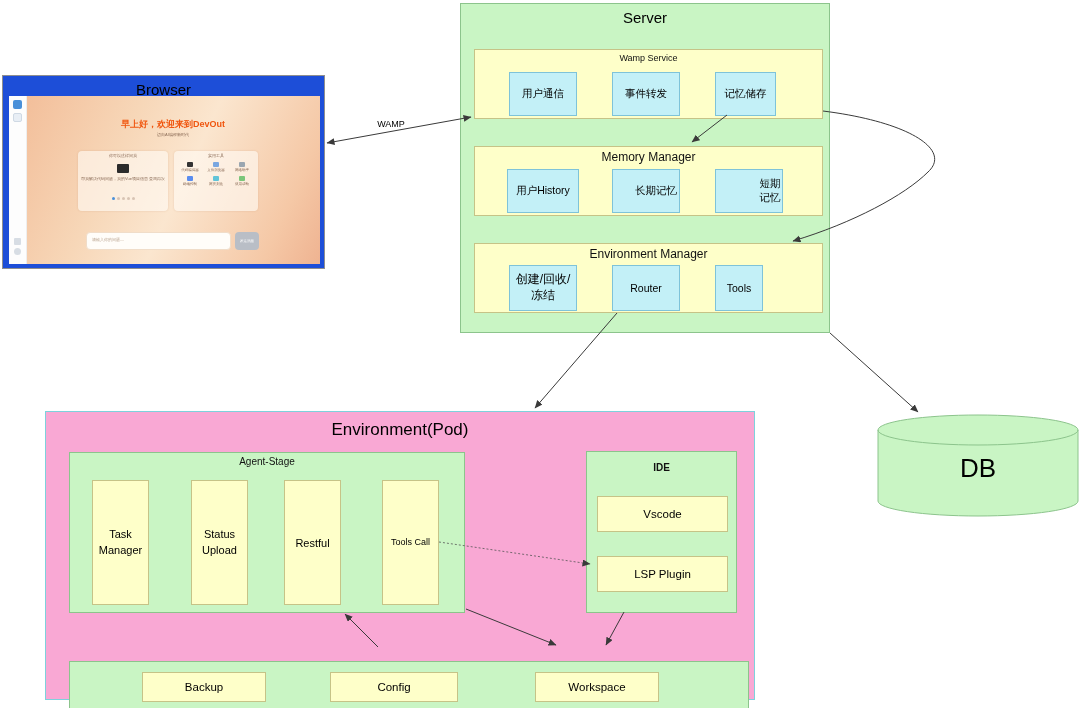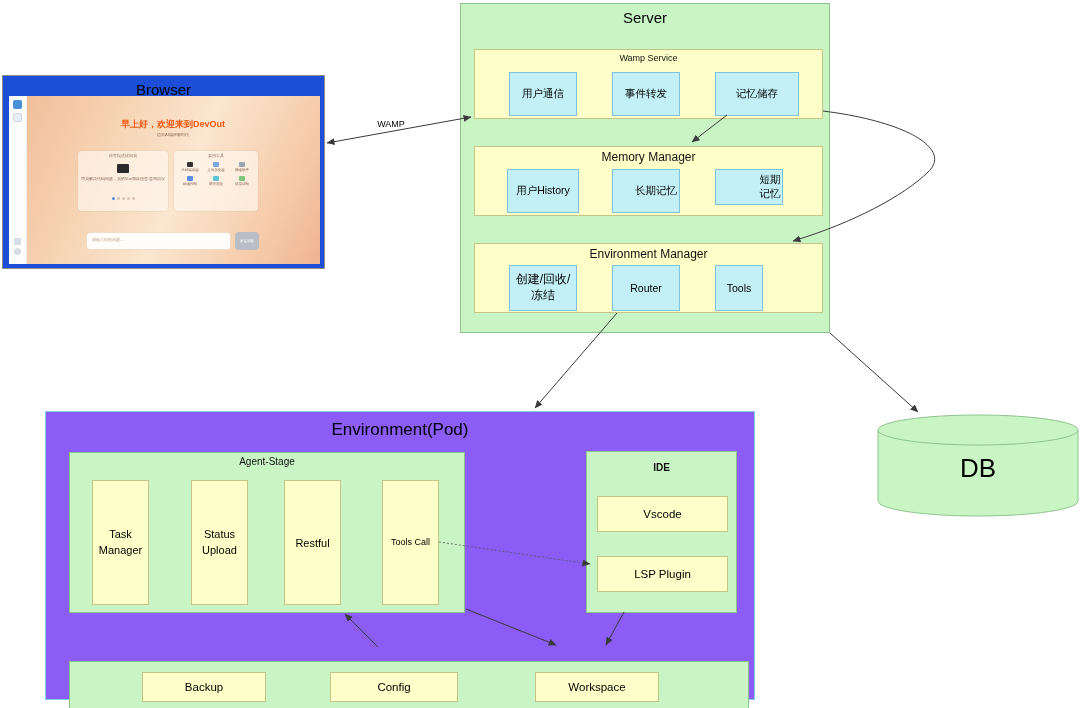--- a/index.html
+++ b/index.html
@@ -3,21 +3,21 @@
 <meta charset="utf-8">
 <style>
   html,body{margin:0;padding:0;background:#fff;}
   body{font-family:"Liberation Sans","DejaVu Sans",sans-serif;color:#000;}
   #canvas{position:relative;width:1080px;height:708px;background:#fff;overflow:hidden;}
   .abs{position:absolute;box-sizing:border-box;}
   .center-text{display:flex;align-items:center;justify-content:center;text-align:center;}
   .box-green{background:#c9f5c4;border:1px solid #8cc48c;}
   .box-yellow{background:#feffc9;border:1px solid #c6c387;}
   .box-blue{background:#c3f0f7;border:1px solid #7ec3d9;}
-  .box-cyan{background:#8b5cf6;border:1px solid #7dd2dc;}
+  .box-cyan{background:#f9a8d4;border:1px solid #7dd2dc;}
   .sec-title{position:absolute;top:3px;left:0;right:0;text-align:center;font-size:12px;color:#111;}
   .big-title{position:absolute;top:5px;left:0;right:0;text-align:center;font-size:15px;color:#000;}
   
   .browser{background:#1d4ed8;border:1px solid #8f8f8f;}
   .shot{overflow:hidden;background:linear-gradient(115deg,#f2bb96 0%,#f7d7b8 35%,#fbe6cf 55%,#f5c8a6 85%,#efb391 100%);}
   .side{position:absolute;left:0;top:0;bottom:0;width:17px;background:#fdfdfd;border-right:1px solid #eee;}
   .mini-card{position:absolute;background:rgba(255,250,244,0.62);border-radius:4px;box-shadow:0 0 2px rgba(180,120,80,0.25);}
   .tiny{font-size:4px;color:#8a6a55;line-height:1.2;}
   .dot{width:3px;height:3px;border-radius:50%;display:inline-block;margin:0 1px;background:#d8c4b4;}
   .dot.on{background:#4a90d9;}
@@ -91,28 +91,28 @@
     </div>
   </div>
 
   <div class="abs box-green" style="left:460px;top:3px;width:370px;height:330px;">
     <div class="big-title">Server</div>
 
     <div class="abs box-yellow" style="left:13px;top:45px;width:349px;height:70px;">
       <div class="sec-title" style="font-size:9px;">Wamp Service</div>
       <div class="abs box-blue center-text" style="left:34px;top:22px;width:68px;height:44px;font-size:10.5px;">用户通信</div>
       <div class="abs box-blue center-text" style="left:137px;top:22px;width:68px;height:44px;font-size:10.5px;">事件转发</div>
-      <div class="abs box-blue center-text" style="left:240px;top:22px;width:84px;height:44px;font-size:10.5px;">记忆储存</div>
+      <div class="abs box-blue center-text" style="left:240px;top:22px;width:61px;height:44px;font-size:10.5px;">记忆储存</div>
     </div>
 
     <div class="abs box-yellow" style="left:13px;top:142px;width:349px;height:70px;">
       <div class="sec-title">Memory Manager</div>
       <div class="abs box-blue center-text" style="left:32px;top:22px;width:72px;height:44px;font-size:10.5px;">用户History</div>
       <div class="abs box-blue center-text" style="left:137px;top:22px;width:68px;height:44px;font-size:10.5px;padding-left:20px;">长期记忆</div>
-      <div class="abs box-blue center-text" style="left:240px;top:22px;width:68px;height:36px;font-size:10.5px;padding-left:42px;">短期记忆</div>
+      <div class="abs box-blue center-text" style="left:240px;top:22px;width:68px;height:44px;font-size:10.5px;padding-left:42px;">短期记忆</div>
     </div>
 
     <div class="abs box-yellow" style="left:13px;top:239px;width:349px;height:70px;">
       <div class="sec-title">Environment Manager</div>
       <div class="abs box-blue center-text" style="left:34px;top:21px;width:68px;height:46px;font-size:12px;line-height:1.3;padding:0 2px;">创建/回收/冻结</div>
       <div class="abs box-blue center-text" style="left:137px;top:21px;width:68px;height:46px;font-size:10.5px;">Router</div>
       <div class="abs box-blue center-text" style="left:240px;top:21px;width:48px;height:46px;font-size:10.5px;">Tools</div>
     </div>
   </div>
 

